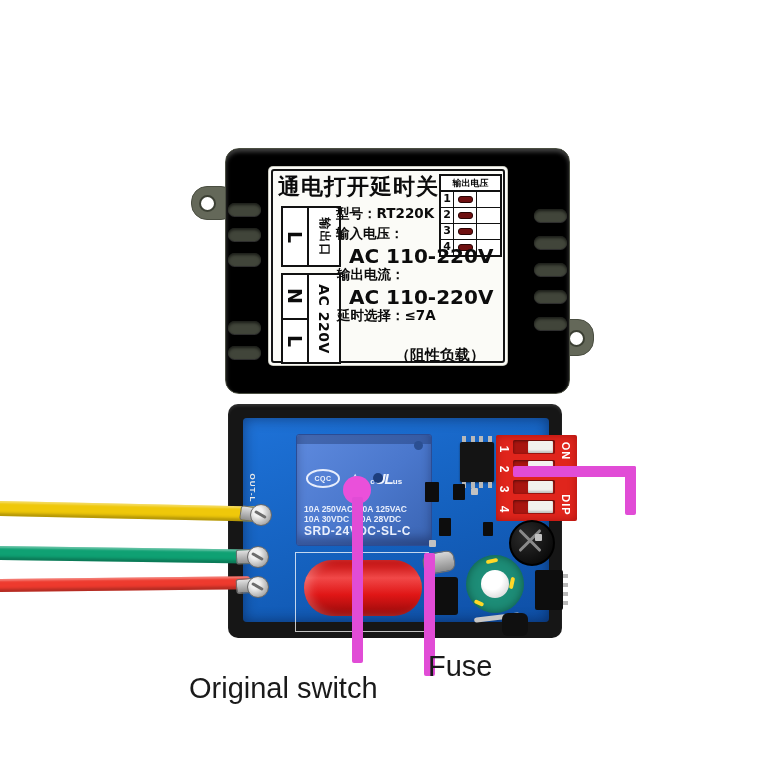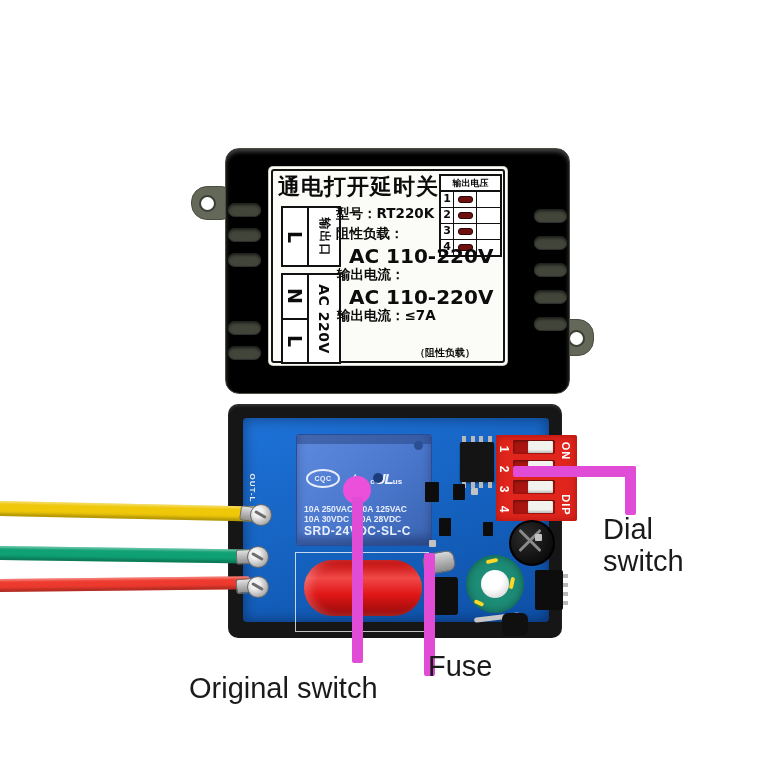--- a/index.html
+++ b/index.html
@@ -227,26 +227,26 @@
           <div class="tcell">
             <span class="rotc term-letter">L</span>
           </div>
         </div>
         <div class="tcol-r">
           <span class="rotc ac-label">AC 220V</span>
         </div>
       </div>
 
       <div class="spec" style="left:67px;top:38px;">型号：RT220K</div>
-      <div class="spec" style="left:67px;top:58px;">阻性负载：</div>
+      <div class="spec" style="left:67px;top:58px;">输入电压：</div>
       <div class="spec big" style="left:80px;top:77px;">AC 110-220V</div>
       <div class="spec" style="left:68px;top:99px;">输出电流：</div>
       <div class="spec big" style="left:80px;top:118px;">AC 110-220V</div>
-      <div class="spec" style="left:68px;top:140px;">输出电流：≤7A</div>
-      <div class="spec" style="left:146px;top:179px;font-size:10px;">（阻性负载）</div>
+      <div class="spec" style="left:68px;top:140px;">延时选择：≤7A</div>
+      <div class="spec" style="left:126px;top:179px;font-size:15px;">（阻性负载）</div>
     </div>
   </div>
 
   <div class="abs module">
     <div class="pcb">
       <div class="silk-rect"></div>
       <div class="out-label">OUT-L</div>
 
       <div class="relay">
         <div class="relay-topband"></div>
@@ -349,17 +349,16 @@
   <div class="screw" style="left:247px;top:576px;">
       <div class="screw-slot"></div>
     </div>
 
   <div class="abs anno anno-dot"></div>
   <div class="abs anno anno-v1"></div>
   <div class="abs anno anno-v2"></div>
   <div class="abs anno anno-h3"></div>
   <div class="abs anno anno-v3"></div>
 
-  <div class="callout co-dial">Dial switch</div>
   <div class="callout co-fuse">Fuse</div>
   <div class="callout co-orig">Original switch</div>
 
 </div>
 
 </body></html>

